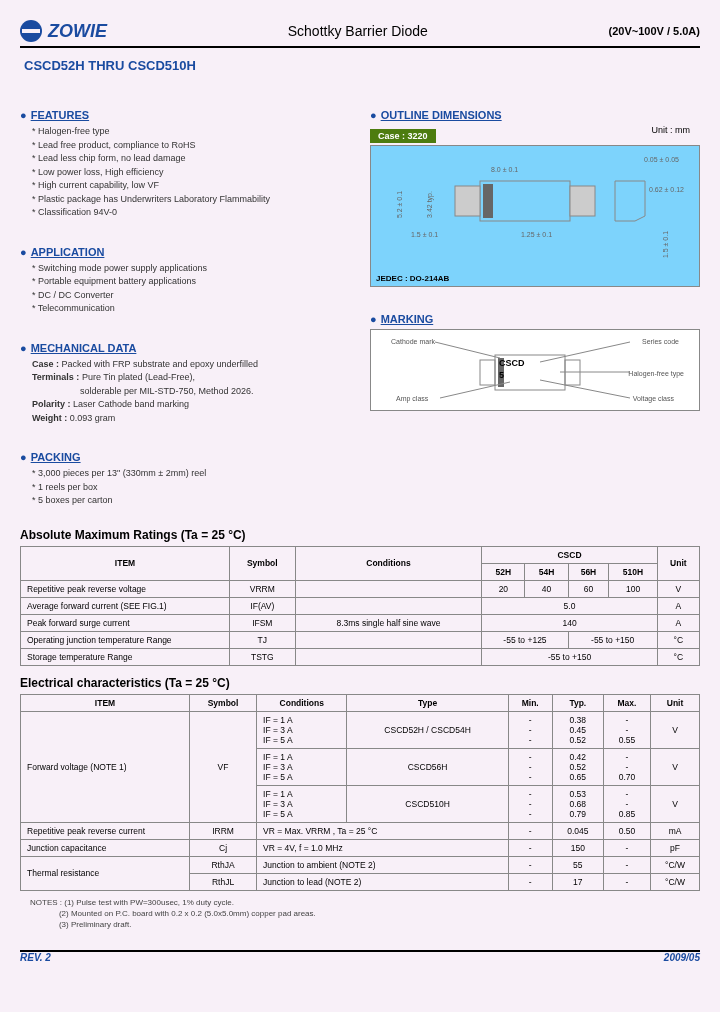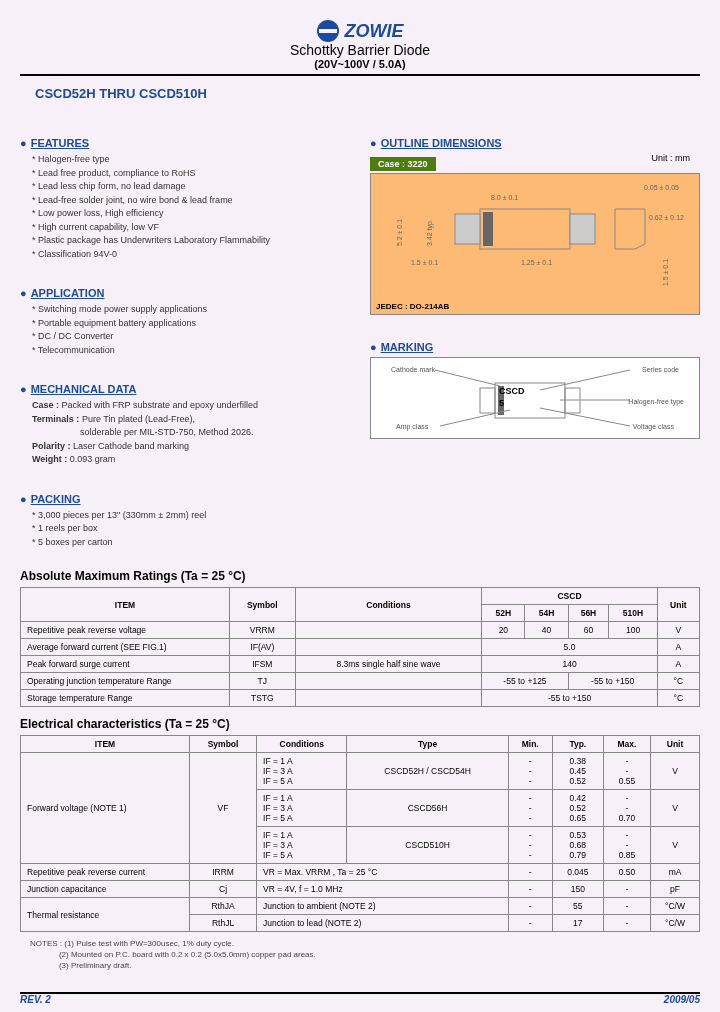--- a/index.html
+++ b/index.html
@@ -15,21 +15,20 @@
     padding: 20px;
     background: #f8f0f8;
   }
   .header {
     display: flex;
     align-items: center;
     justify-content: space-between;
     border-bottom: 2px solid #000;
     padding-bottom: 4px;
     margin-bottom: 8px;
-    flex-direction: column;
   }
   .logo {
     display: flex;
     align-items: center;
     gap: 6px;
   }
   .logo-icon {
     width: 22px;
     height: 22px;
     background: #1a4ba0;
@@ -56,21 +55,21 @@
     font-weight: normal;
   }
   .title-right {
     font-size: 11px;
     font-weight: bold;
   }
   .part-title {
     font-size: 13px;
     font-weight: bold;
     color: #1a4ba0;
-    margin: 10px 15px;
+    margin: 10px 4px;
   }
   .two-col {
     display: flex;
     gap: 20px;
   }
   .left-col {
     flex: 1;
   }
   .right-col {
     flex: 1;
@@ -118,21 +117,21 @@
   }
   .unit-label {
     font-size: 9px;
     float: right;
     margin-right: 10px;
   }
   .diagram-box {
     border: 1px solid #888;
     height: 140px;
     margin: 2px 0 10px 0;
-    background: #fdba74;
+    background: #7dd3fc;
     position: relative;
   }
   .marking-box {
     border: 1px solid #888;
     height: 80px;
     margin: 2px 0 10px 0;
     background: #fff;
     position: relative;
   }
   .jedec {
@@ -207,21 +206,20 @@
 
   <div class="part-title">CSCD52H THRU CSCD510H</div>
 
   <div class="two-col">
     <div class="left-col">
       <div class="section-head">FEATURES</div>
       <ul class="bullet-list">
         <li>Halogen-free type</li>
         <li>Lead free product, compliance to RoHS</li>
         <li>Lead less chip form, no lead damage</li>
-        <li>Lead-free solder joint, no wire bond &amp; lead frame</li>
         <li>Low power loss, High efficiency</li>
         <li>High current capability, low VF</li>
         <li>Plastic package has Underwriters Laboratory Flammability</li>
         <li>Classification 94V-0</li>
       </ul>
 
       <div class="section-head">APPLICATION</div>
       <ul class="bullet-list">
         <li>Switching mode power supply applications</li>
         <li>Portable equipment battery applications</li>

